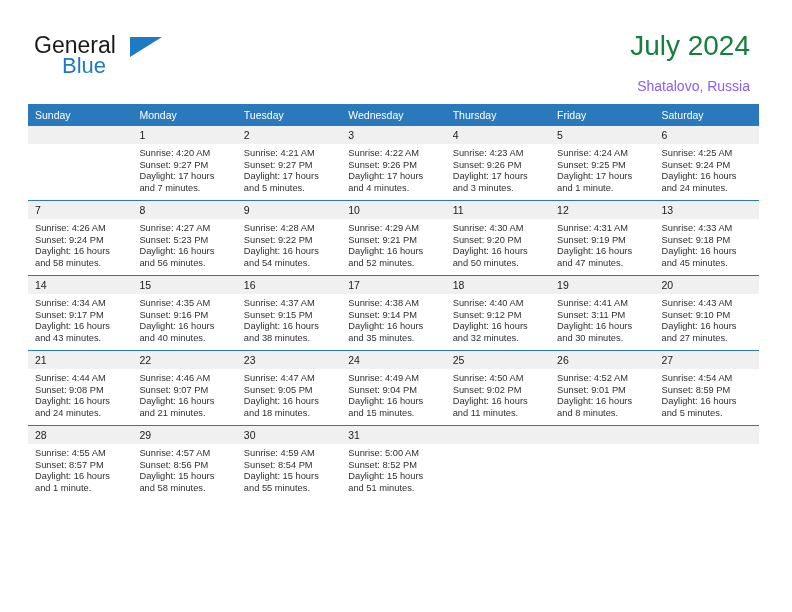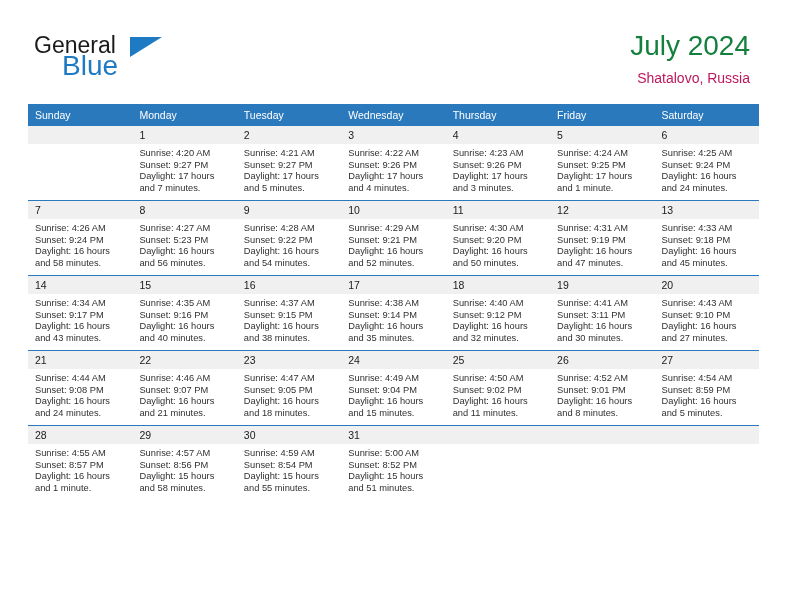--- a/index.html
+++ b/index.html
@@ -44,21 +44,21 @@
     font-size: 23px;
     color: #1a1a1a;
     letter-spacing: 0px;
     line-height: 26px;
     font-family: "Liberation Sans", sans-serif;
   }
   .logo-blue {
     position: absolute;
     left: 28px;
     top: 21px;
-    font-size: 28px;
+    font-size: 22px;
     color: #1f7ac4;
     line-height: 26px;
     font-family: "Liberation Sans", sans-serif;
   }
   .logo-tri {
     position: absolute;
     left: 96px;
     top: 5px;
     width: 0;
     height: 0;
@@ -73,23 +73,23 @@
     text-align: right;
   }
   .cal-title {
     font-size: 28px;
     color: #15803d;
     line-height: 36px;
     white-space: nowrap;
   }
   .cal-subtitle {
     font-size: 14px;
-    color: #be185d;
+    color: #8b5cf6;
     line-height: 20px;
-    margin-top: 4px;
+    margin-top: 12px;
     white-space: nowrap;
   }
 
   
   .calendar {
     position: absolute;
     left: 28px;
     top: 104px;
     width: 731px;
     border-collapse: collapse;

